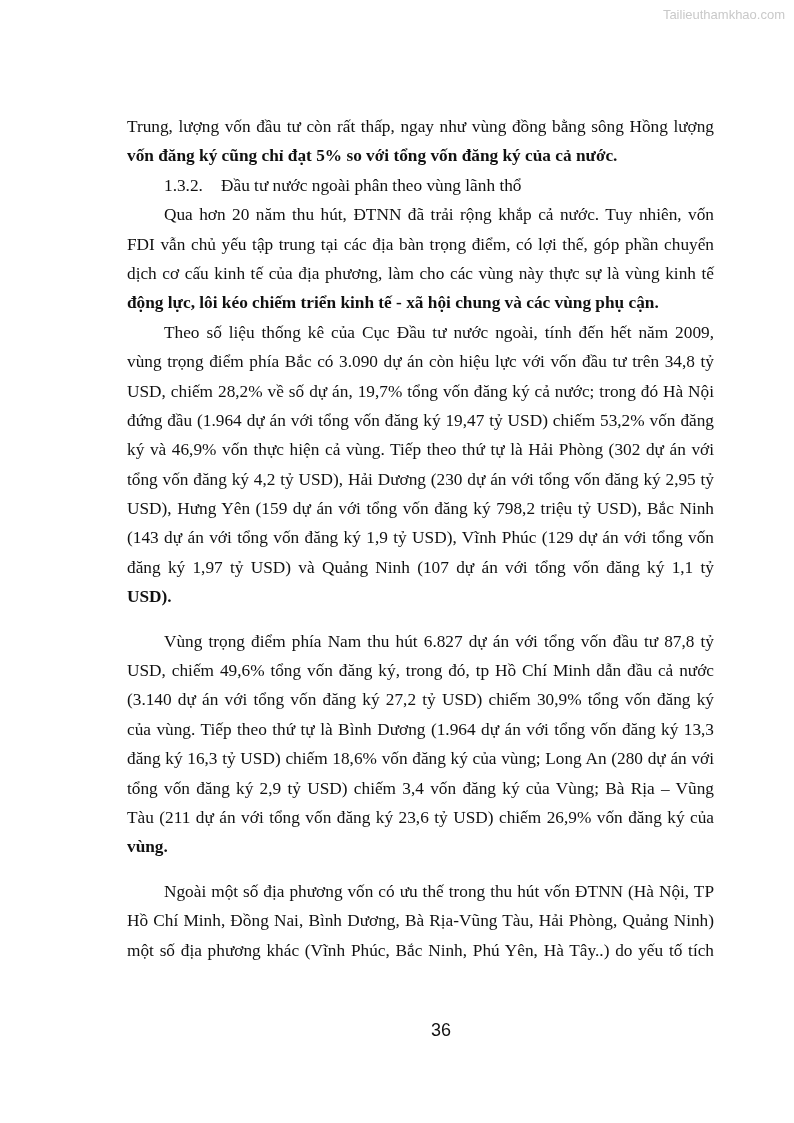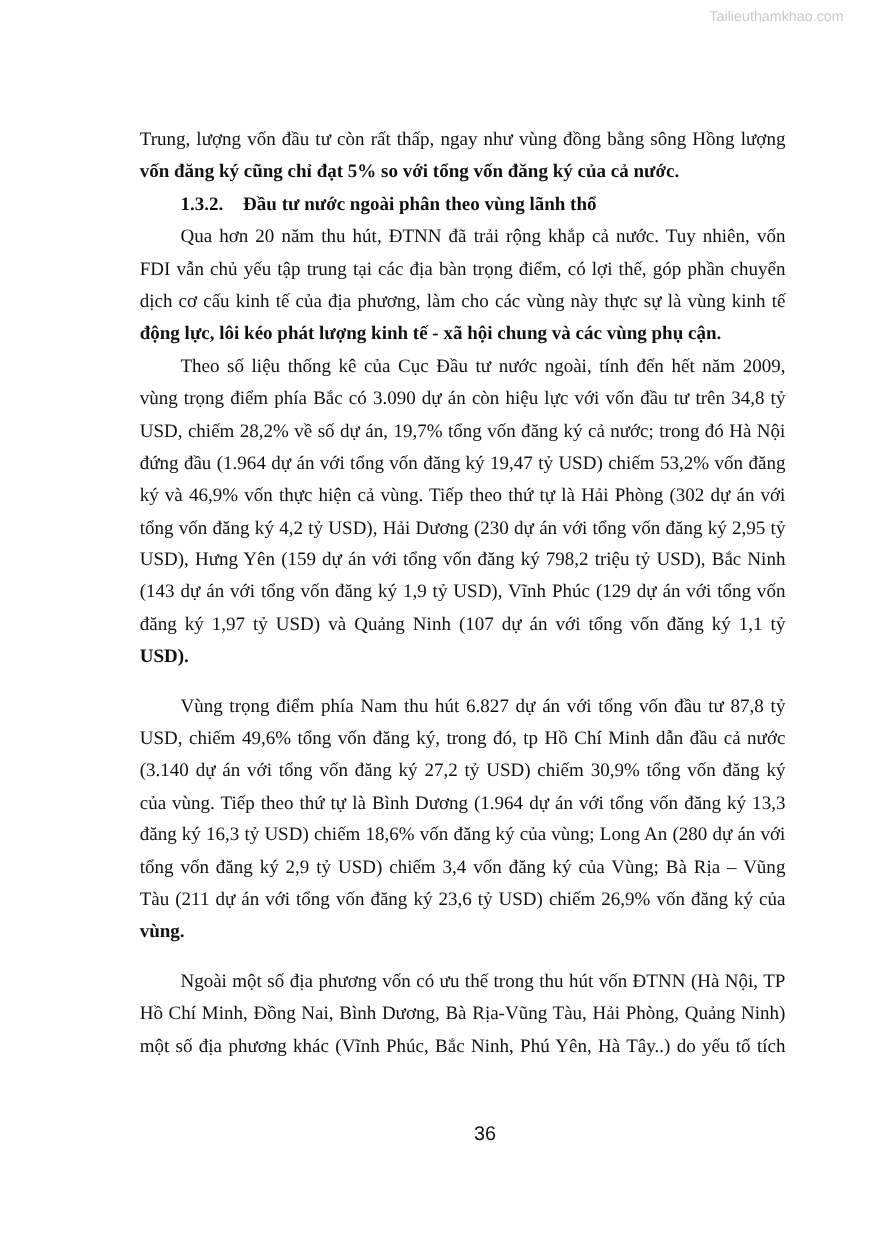--- a/index.html
+++ b/index.html
@@ -1,34 +1,34 @@
 <!DOCTYPE html>
 <html><head>
   <meta charset="utf-8">
   <style>
     html, body { margin: 0; padding: 0; background: #ffffff; }
     body { width: 794px; height: 1123px; position: relative; overflow: hidden; }
     .watermark {
-      position: absolute; top: 7px; right: 27px;
+      position: absolute; top: 7px; right: 9px;
       font-family: "Liberation Sans", sans-serif; font-size: 13px;
       color: #c9c9c9; letter-spacing: 0px;
     }
     .page {
       position: absolute; left: 127px; top: 112px; width: 587px;
       font-family: "Liberation Serif", serif; font-size: 17.3px; color: #111;
       line-height: 29.4px;
     }
     .line {
       display: block; height: 29.4px; white-space: nowrap;
       text-align: justify; text-align-last: justify;
     }
     .line.last { text-align-last: left; font-weight: bold; }
     .indent { padding-left: 37px; }
     .heading {
-      font-weight: bold; padding-left: 37px; text-align-last: left;
+      font-weight: normal; padding-left: 37px; text-align-last: left;
     }
     .heading .num { display: inline-block; width: 57px; }
     .gap { height: 15px; }
     .page-number {
       position: absolute; left: 0; width: 794px; top: 1020px;
       text-align: center; font-family: "Liberation Sans", sans-serif;
       font-size: 18px; color: #111; padding-left: 44px;
     }
   </style>
 </head>
@@ -43,21 +43,21 @@
   </div>
 
   <div class="line heading">
     <span class="num">1.3.2.</span><span>Đầu tư nước ngoài phân theo vùng lãnh thổ</span>
   </div>
 
   <div>
     <span class="line indent">Qua hơn 20 năm thu hút, ĐTNN đã trải rộng khắp cả nước. Tuy nhiên,  vốn</span>
     <span class="line">FDI vẫn chủ yếu tập trung tại các địa bàn trọng điểm, có lợi thế, góp phần chuyển</span>
     <span class="line">dịch cơ cấu kinh tế của địa phương, làm cho các vùng này thực sự là vùng kinh tế</span>
-    <span class="line last">động lực, lôi kéo phát lượng kinh tế - xã hội chung và các vùng phụ cận.</span>
+    <span class="line last">động lực, lôi kéo chiếm triển kinh tế - xã hội chung và các vùng phụ cận.</span>
   </div>
 
   <div>
     <span class="line indent">Theo số liệu thống kê của Cục Đầu tư nước ngoài, tính đến hết năm 2009,</span>
     <span class="line">vùng trọng điểm phía Bắc có 3.090 dự án còn hiệu lực với vốn đầu tư trên 34,8 tỷ</span>
     <span class="line">USD, chiếm 28,2% về số dự án, 19,7% tổng vốn đăng ký cả nước; trong đó Hà Nội</span>
     <span class="line">đứng đầu (1.964 dự án với tổng vốn đăng ký 19,47 tỷ USD) chiếm 53,2% vốn đăng</span>
     <span class="line">ký và 46,9% vốn thực hiện cả vùng. Tiếp theo thứ tự là Hải Phòng (302 dự án với</span>
     <span class="line">tổng vốn đăng ký 4,2 tỷ USD), Hải Dương (230 dự án với tổng vốn đăng ký 2,95 tỷ</span>
     <span class="line">USD), Hưng Yên (159 dự án với tổng vốn đăng ký 798,2 triệu tỷ USD), Bắc Ninh</span>

